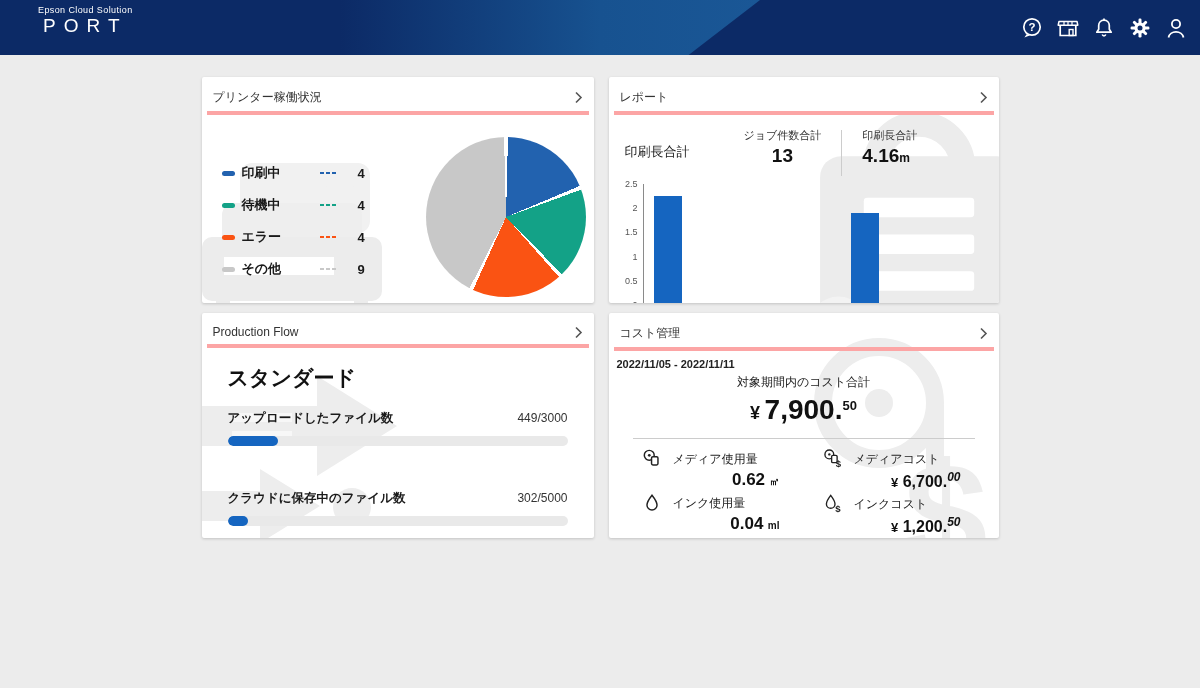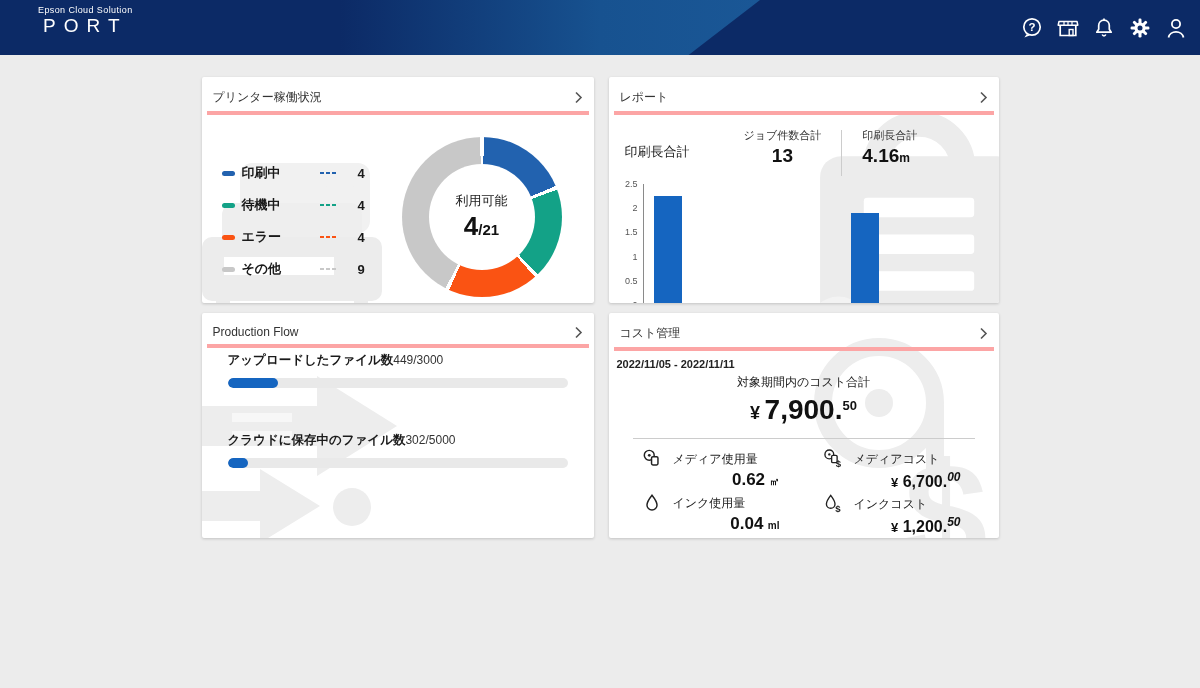--- a/index.html
+++ b/index.html
@@ -22,21 +22,21 @@
     grid-template-rows:226px 225px; gap:10px 15px; }
   .card { background:#fff; border-radius:2px; box-shadow:0 1px 3px rgba(0,0,0,.18);
     position:relative; overflow:hidden; }
   .card-header { display:flex; justify-content:space-between; align-items:center;
     margin:4px 5px; padding:8px 6px 5px; border-bottom:4px solid #fca5a5;
     position:relative; z-index:2; cursor:pointer; }
   .card-title { font-size:12px; color:#333; }
   .wm { position:absolute; z-index:0; pointer-events:none; }
 
   
-  .printer-body { position:relative; z-index:1; display:flex; padding:6px 32px 0 20px; }
+  .printer-body { position:relative; z-index:1; display:flex; padding:6px 8px 0 20px; }
   .legend { margin-top:32px; width:162px; }
   .legend-row { display:flex; align-items:center; height:32px; font-size:13px; }
   .pill { width:13px; height:5px; border-radius:2.5px; margin-right:7px; flex:none; }
   .legend-label { font-weight:bold; color:#1a1a1a; width:64px; }
   .dashes { display:flex; gap:2px; margin-left:14px; }
   .dash { width:4px; height:2px; }
   .legend-count { font-weight:bold; color:#1a1a1a; margin-left:22px; }
   .donut-wrap { margin-left:auto; position:relative; width:160px; height:160px; margin-top:12px; }
   #donut { width:100%; height:100%; border-radius:50%; }
   .donut-hole { position:absolute; inset:27px; background:#fff; border-radius:50%;
@@ -63,21 +63,21 @@
     display:flex; align-items:flex-end; }
   .slot { flex:1; display:flex; justify-content:center; align-items:flex-end; height:100%; }
   .bar { width:28px; }
   .xlabels { display:flex; margin-top:4px; }
   .xlab { flex:1; text-align:center; font-size:9px; color:#555; }
 
   
   .flow-body { position:relative; z-index:1; padding:0 26px; }
   .plan-name { font-size:21px; font-weight:bold; color:#111; margin:16px 0 18px; }
   .meter { margin-bottom:44px; }
-  .meter-head { display:flex; align-items:baseline; }
+  .meter-head { display:flex; justify-content:space-between; align-items:baseline; }
   .meter-label { font-size:12.5px; font-weight:bold; color:#1a1a1a; }
   .meter-count { font-size:12px; color:#333; }
   .meter-track { height:10px; border-radius:5px; background:#e9e9e9; margin-top:9px; overflow:hidden; }
   .meter-fill { height:100%; border-radius:5px; }
 
   
   .cost-body { position:relative; z-index:1; }
   .cost-date { font-size:11px; font-weight:bold; color:#222; padding:3px 8px 0; }
   .cost-total { text-align:center; margin-top:4px; }
   .cost-total-label { font-size:12px; color:#222; }
@@ -198,24 +198,20 @@
           <span class="dashes">
               <i class="dash" style="background: rgb(200, 200, 200);"></i>
               <i class="dash" style="background: rgb(200, 200, 200);"></i>
               <i class="dash" style="background: rgb(200, 200, 200);"></i>
             </span>
           <span class="legend-count">9</span>
         </div>
       </div>
       <div class="donut-wrap">
         <div id="donut" style="background: conic-gradient(rgb(255, 255, 255) 0deg, rgb(255, 255, 255) 1.4deg, rgb(34, 98, 175) 1.4deg, rgb(34, 98, 175) 67.1714deg, rgb(255, 255, 255) 67.1714deg, rgb(255, 255, 255) 68.5714deg, rgb(255, 255, 255) 68.5714deg, rgb(255, 255, 255) 69.9714deg, rgb(19, 162, 135) 69.9714deg, rgb(19, 162, 135) 135.743deg, rgb(255, 255, 255) 135.743deg, rgb(255, 255, 255) 137.143deg, rgb(255, 255, 255) 137.143deg, rgb(255, 255, 255) 138.543deg, rgb(250, 83, 19) 138.543deg, rgb(250, 83, 19) 204.314deg, rgb(255, 255, 255) 204.314deg, rgb(255, 255, 255) 205.714deg, rgb(255, 255, 255) 205.714deg, rgb(255, 255, 255) 207.114deg, rgb(200, 200, 200) 207.114deg, rgb(200, 200, 200) 358.6deg, rgb(255, 255, 255) 358.6deg, rgb(255, 255, 255) 360deg);"></div>
-        <div class="donut-hole">
-          <div class="donut-center-label">利用可能</div>
-          <div class="donut-center-value"><span class="dcv-big">4</span><span class="dcv-small">/21</span></div>
-        </div>
       </div>
     </div>
   </section>
 
   <section class="card">
     <svg class="wm" style="right:-35px;bottom:-35px;width:230px;height:230px;" viewBox="0 0 200 200">
       <path d="M62 52 a38 38 0 0 1 76 0" stroke="#ececec" stroke-width="22" fill="none"></path>
       <rect x="14" y="42" rx="18" width="172" height="158" fill="#ececec"></rect>
       <g fill="#ffffff">
         <rect x="52" y="78" width="96" height="17" rx="3"></rect>
@@ -288,20 +284,21 @@
         <circle cx="150" cy="146" r="19"></circle>
       </g>
     </svg>
     <div class="card-header">
       <span class="card-title">Production Flow</span>
       <svg width="9" height="13" viewBox="0 0 9 13">
           <path d="M2 1.5 L7 6.5 L2 11.5" fill="none" stroke="#555" stroke-width="1.6"></path>
         </svg>
     </div>
     <div class="flow-body">
+      <div class="plan-name">スタンダード</div>
       <div class="meter">
         <div class="meter-head">
           <span class="meter-label">アップロードしたファイル数</span>
           <span class="meter-count">449/3000</span>
         </div>
         <div class="meter-track">
             <div class="meter-fill" style="width: 14.9667%; background: rgb(21, 101, 192);"></div>
           </div>
       </div>
       <div class="meter">

